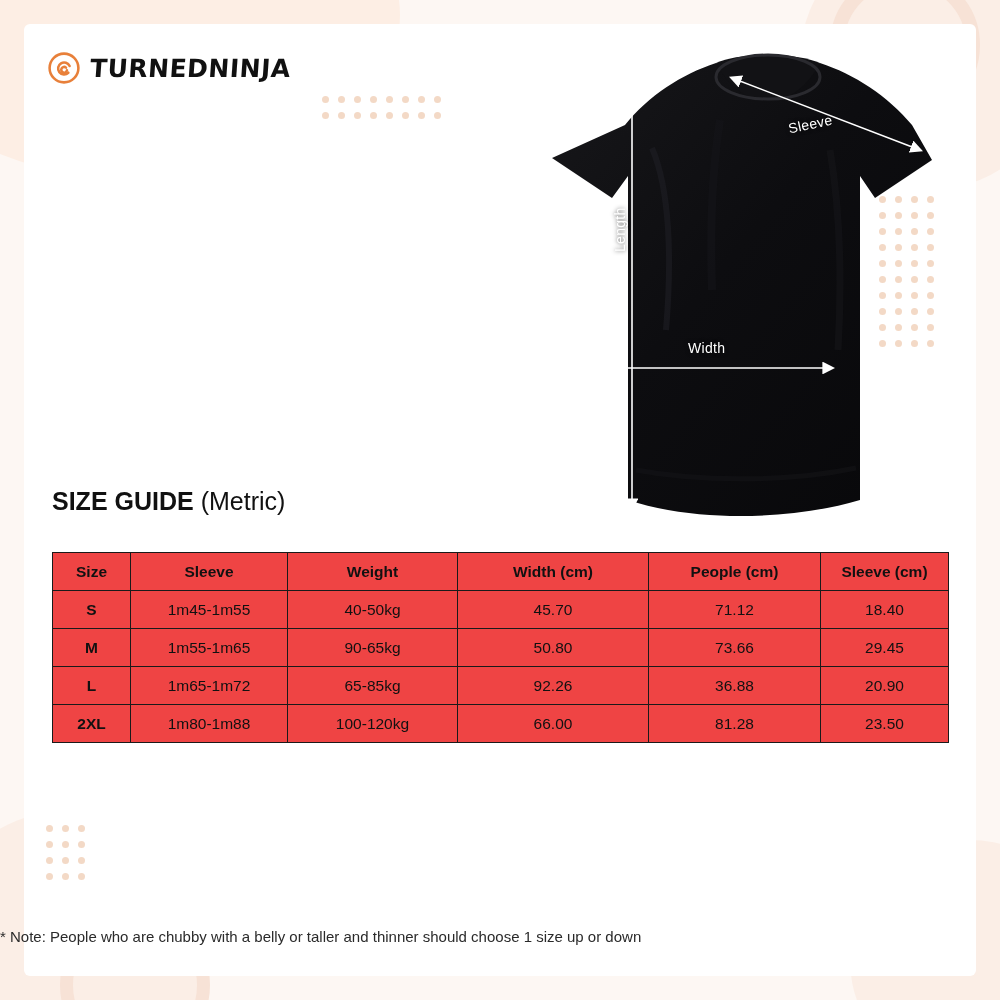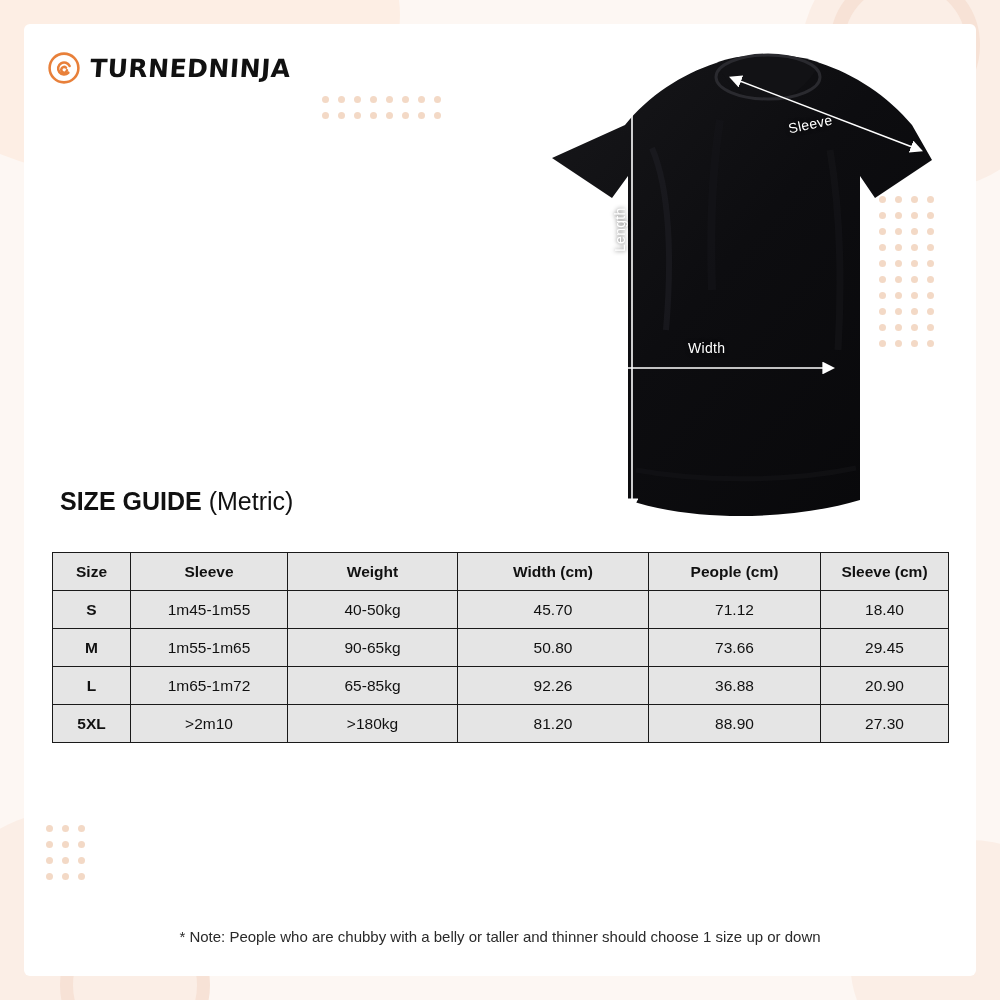--- a/index.html
+++ b/index.html
@@ -120,31 +120,30 @@
   }
   .dim-width { left: 268px; top: 310px; }
   .dim-sleeve { left: 368px; top: 86px; transform: rotate(-12deg); }
 
   
   .guide-title {
     position: absolute;
     left: 52px; top: 487px;
     font-size: 25px;
     color: #111;
-    margin-left: 8px;
   }
   .guide-title b { font-weight: 700; }
   .guide-title span { font-weight: 400; }
 
   table.size-table {
     position: absolute;
     left: 52px; top: 552px;
     width: 896px;
     border-collapse: collapse;
-    background: #e5e5e5;
+    background: #ef4444;
     table-layout: fixed;
   }
   table.size-table th,
   table.size-table td {
     border: 1px solid #1a1a1a;
     text-align: center;
     font-size: 15.5px;
     height: 38px;
     padding: 0 4px;
     color: #111;
@@ -155,21 +154,20 @@
   table.size-table col.c1 { width: 157px; }
   table.size-table col.c2 { width: 170px; }
   table.size-table col.c3 { width: 191px; }
   table.size-table col.c4 { width: 172px; }
   table.size-table col.c5 { width: 128px; }
 
   .notes {
     position: absolute;
     left: 0; right: 0;
     top: 925px;
-    text-align: center;
     font-size: 15px;
     color: #2a2a2a;
     line-height: 1.6;
   }
 </style>
 </head>
 <body>
 
 <div class="bg-layer">
   <div class="blob-tr"></div>
@@ -369,25 +367,25 @@
     </tr>
     <tr>
       <td class="size-cell">L</td>
       <td>1m65-1m72</td>
       <td>65-85kg</td>
       <td>92.26</td>
       <td>36.88</td>
       <td>20.90</td>
     </tr>
     <tr>
-      <td class="size-cell">5XL</td>
-      <td>&gt;2m10</td>
-      <td>&gt;180kg</td>
-      <td>81.20</td>
-      <td>88.90</td>
-      <td>27.30</td>
+      <td class="size-cell">2XL</td>
+      <td>1m80-1m88</td>
+      <td>100-120kg</td>
+      <td>66.00</td>
+      <td>81.28</td>
+      <td>23.50</td>
     </tr>
   </tbody>
 </table>
 
 <div class="notes">
   <div>* Note: People who are chubby with a belly or taller and thinner should choose 1 size up or down</div>
 </div>
 
 </body></html>

